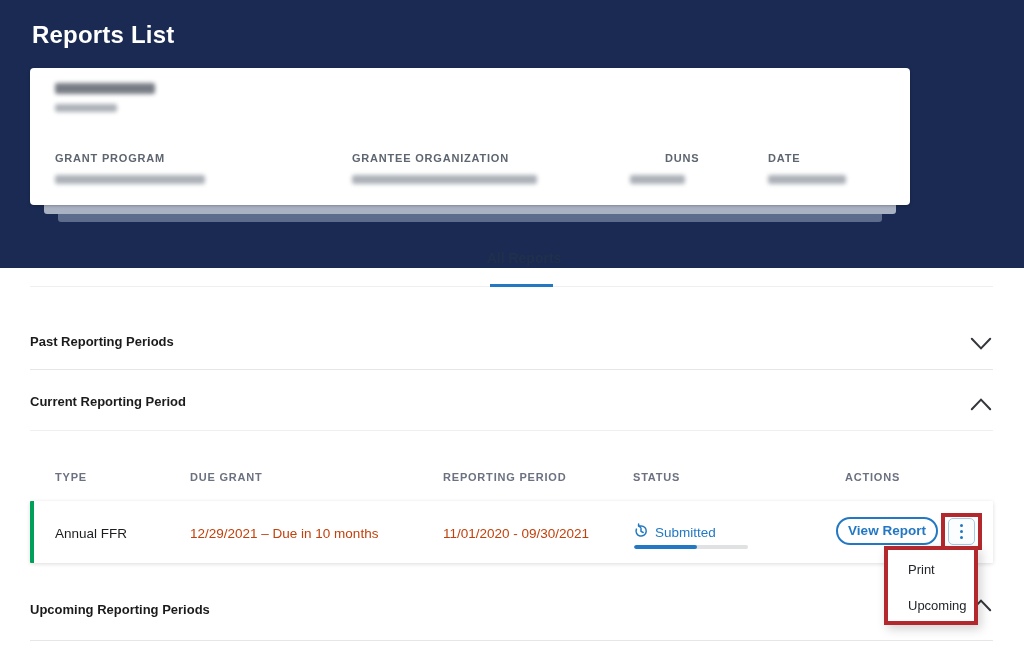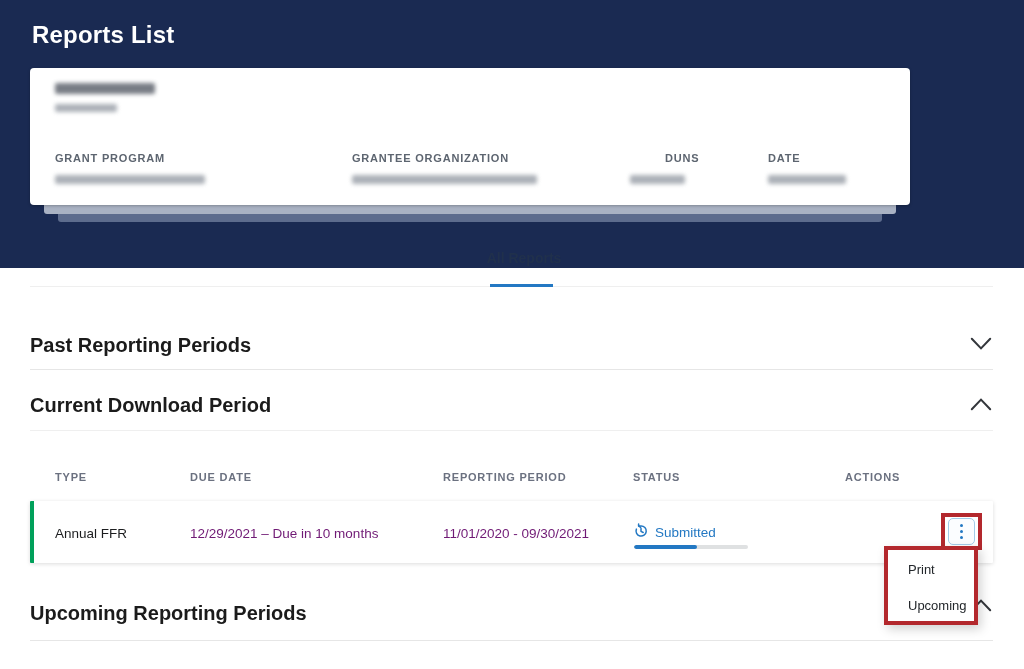--- a/index.html
+++ b/index.html
@@ -27,21 +27,21 @@
     letter-spacing:.8px; color:#5d6570;
   }
 
   
   .tab-divider { position:absolute; left:30px; top:286px; width:963px; height:1px; background:#efefef; }
   .tab { position:absolute; left:455px; top:250px; width:138px; text-align:center;
          font-size:14px; font-weight:bold; color:#20304c; cursor:default; }
   .tab-underline { position:absolute; left:490px; top:284px; width:63px; height:3px; background:#2378c3; }
 
   
-  .sec { position:absolute; left:30px; font-size:20px; font-weight:bold; color:#1b1b1b; }
+  .sec { position:absolute; left:30px; font-size:13px; font-weight:bold; color:#1b1b1b; }
   .sec.past { top:334px; }
   .sec.current { top:394px; }
   .sec.upcoming { top:602px; }
   .chev { position:absolute; width:22px; height:14px; }
   .chev svg { display:block; }
   .chev.up { transform:rotate(180deg); }
   .chev.past { left:970px; top:337px; }
   .chev.current { left:970px; top:397px; }
   .chev.upcoming { left:970px; top:598px; z-index:2; }
   .hr { position:absolute; left:30px; width:963px; height:1px; background:#e6e6e6; }
@@ -51,21 +51,21 @@
 
   
   .th { position:absolute; top:471px; font-size:11px; font-weight:bold; letter-spacing:.8px; color:#6b7180; }
   .th.c1 { left:55px; } .th.c2 { left:190px; } .th.c3 { left:443px; } .th.c4 { left:633px; } .th.c5 { left:845px; }
 
   .row-card {
     position:absolute; left:30px; top:501px; width:963px; height:62px;
     background:#fff; border-left:4px solid #00a05a;
     box-shadow:0 1px 4px rgba(0,0,0,.14); border-radius:1px;
   }
-  .cell { position:absolute; top:526px; font-size:13.5px; color:#701a75; }
+  .cell { position:absolute; top:526px; font-size:13.5px; color:#c2410c; }
   .cell.type { left:55px; font-weight:normal; color:#1c1d1f; }
   .cell.due { left:190px; }
   .cell.period { left:443px; }
 
   .status-icon { position:absolute; left:633px; top:523px; width:16px; height:16px; }
   .status-text { position:absolute; left:655px; top:525px; font-size:13.5px; color:#2378c3; }
   .progress { position:absolute; left:634px; top:545px; width:114px; height:4px; background:#dfe1e2; border-radius:2px; overflow:hidden; }
   .progress .fill { width:63px; height:4px; background:#2378c3; border-radius:2px; }
 
   .view-btn {
@@ -124,30 +124,30 @@
   <div class="tab-underline"></div>
 
   <div class="sec past">Past Reporting Periods</div>
   <div class="chev past">
     <svg width="22" height="14" viewBox="0 0 22 14">
         <path d="M1.8 1.8 L11 11.4 L20.2 1.8" stroke="#33363b" stroke-width="2" fill="none" stroke-linecap="round"></path>
       </svg>
   </div>
   <div class="hr h1"></div>
 
-  <div class="sec current">Current Download Period</div>
+  <div class="sec current">Current Reporting Period</div>
   <div class="chev up current">
     <svg width="22" height="14" viewBox="0 0 22 14">
         <path d="M1.8 1.8 L11 11.4 L20.2 1.8" stroke="#33363b" stroke-width="2" fill="none" stroke-linecap="round"></path>
       </svg>
   </div>
   <div class="hr h2"></div>
 
   <div class="th c1">TYPE</div>
-  <div class="th c2">DUE DATE</div>
+  <div class="th c2">DUE GRANT</div>
   <div class="th c3">REPORTING PERIOD</div>
   <div class="th c4">STATUS</div>
   <div class="th c5">ACTIONS</div>
 
   <div class="row-card"></div>
   <div class="cell type">Annual FFR</div>
   <div class="cell due">12/29/2021 – Due in 10 months</div>
   <div class="cell period">11/01/2020 - 09/30/2021</div>
 
   <div class="status-icon">
@@ -155,20 +155,21 @@
       <path d="M3.4 6.1 A5.1 5.1 0 1 0 8 2.9 L5.6 2.9" stroke="#2378c3" stroke-width="1.5" fill="none" stroke-linecap="round"></path>
       <path d="M5.6 0.9 L5.6 2.9 L7.6 4.3" stroke="#2378c3" stroke-width="1.5" fill="none" stroke-linecap="round" stroke-linejoin="round"></path>
       <path d="M8 5.4 L8 8.3 L10.2 9.5" stroke="#2378c3" stroke-width="1.5" fill="none" stroke-linecap="round" stroke-linejoin="round"></path>
     </svg>
   </div>
   <div class="status-text">Submitted</div>
   <div class="progress">
       <div class="fill"></div>
     </div>
 
+  <button class="view-btn">View Report</button>
 
   <div class="kebab-annot">
     <div class="kebab-btn">
       <span class="dot"></span>
       <span class="dot"></span>
       <span class="dot"></span>
     </div>
   </div>
 
   <div class="sec upcoming">Upcoming Reporting Periods</div>

